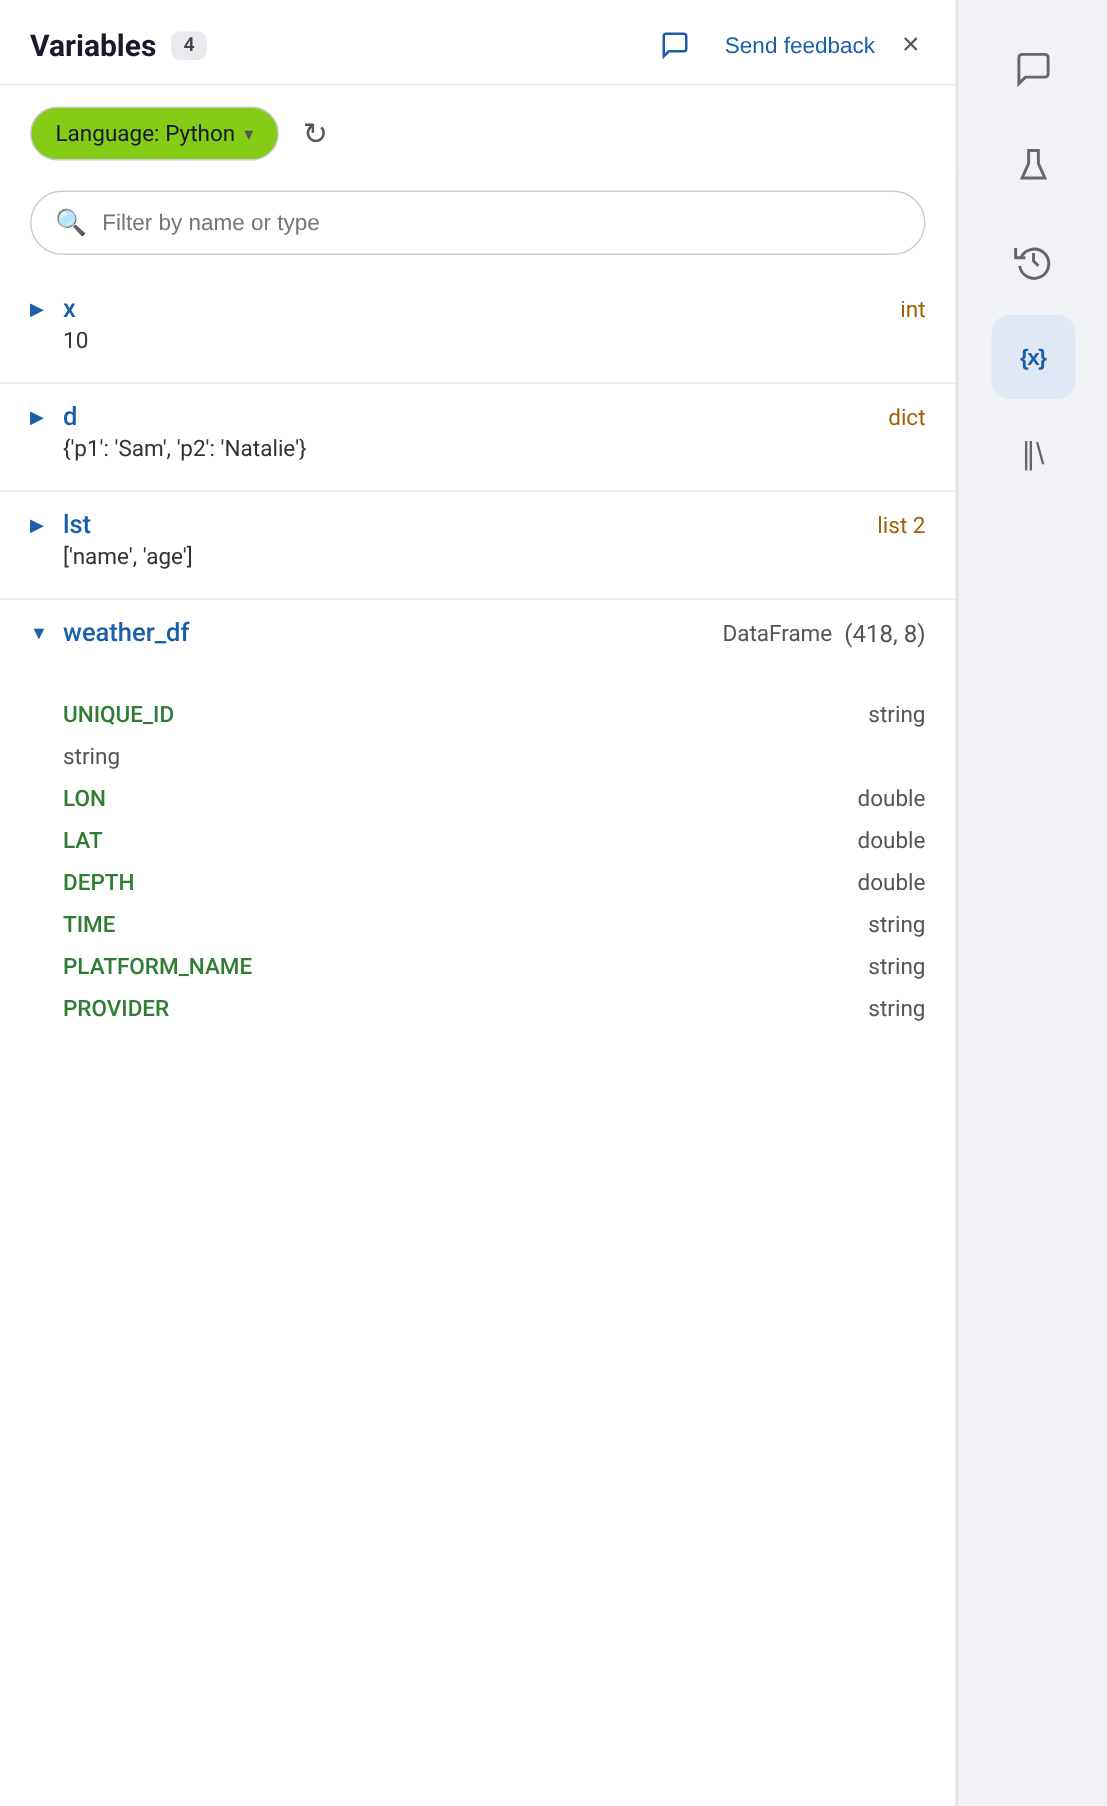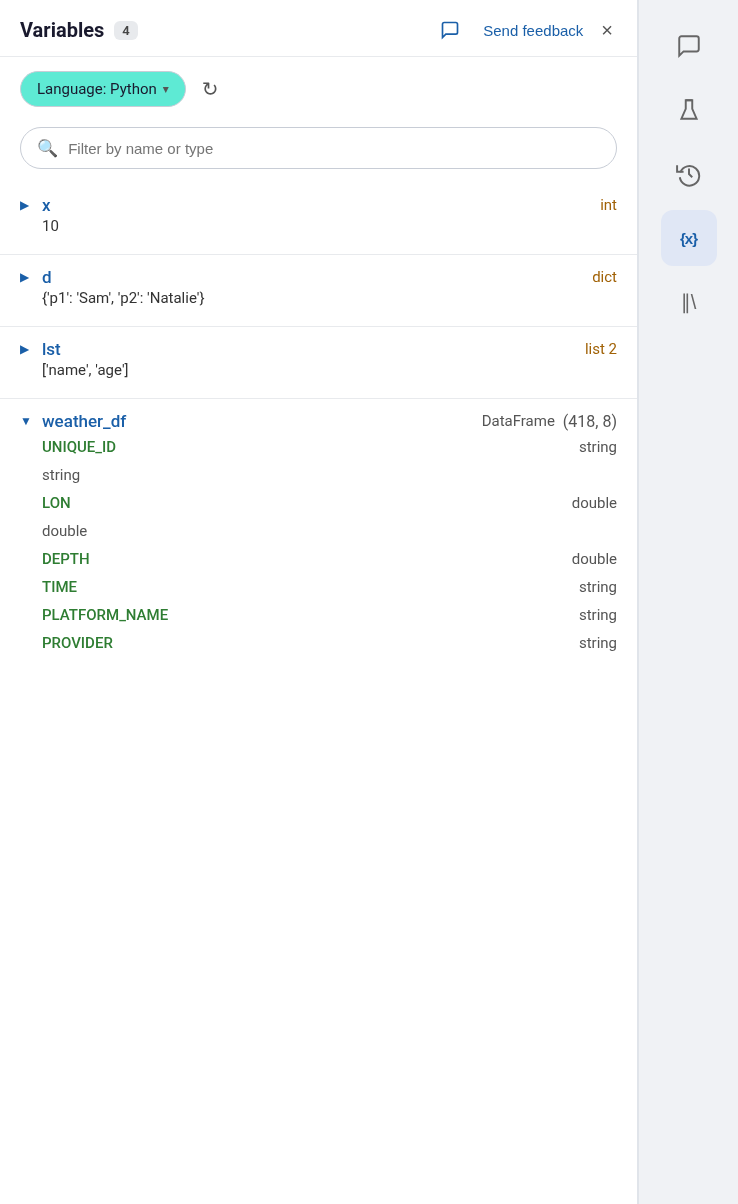--- a/index.html
+++ b/index.html
@@ -83,21 +83,21 @@
     }
 
     .language-select {
       display: flex;
       align-items: center;
       border: 1.5px solid #c8cdd6;
       border-radius: 24px;
       padding: 8px 16px;
       font-size: 15px;
       color: #1a1a2e;
-      background: #5eead4;
+      background: #84cc16;
       cursor: pointer;
       gap: 6px;
     }
 
     .language-select .chevron {
       color: #555;
       font-size: 12px;
     }
 
     .refresh-btn {
@@ -205,20 +205,21 @@
     }
 
     .dataframe-shape {
       color: #555;
       font-size: 16px;
       margin-left: 8px;
     }
 
     .df-fields {
       padding: 0 20px;
+      margin-top: 28px;
     }
 
     .df-field-row {
       display: flex;
       align-items: center;
       padding: 5px 0 5px 22px;
     }
 
     .df-field-name {
       color: #2e7d32;
@@ -349,20 +350,21 @@
         <span class="df-field-type">string</span>
       </div>
       <div class="df-field-row">
         <span class="df-field-type">string</span>
       </div>
       <div class="df-field-row">
         <span class="df-field-name">LON</span>
         <span class="df-field-type">double</span>
       </div>
       <div class="df-field-row">
+        <span class="df-field-name">LAT</span>
         <span class="df-field-type">double</span>
       </div>
       <div class="df-field-row">
         <span class="df-field-name">DEPTH</span>
         <span class="df-field-type">double</span>
       </div>
       <div class="df-field-row">
         <span class="df-field-name">TIME</span>
         <span class="df-field-type">string</span>
       </div>

